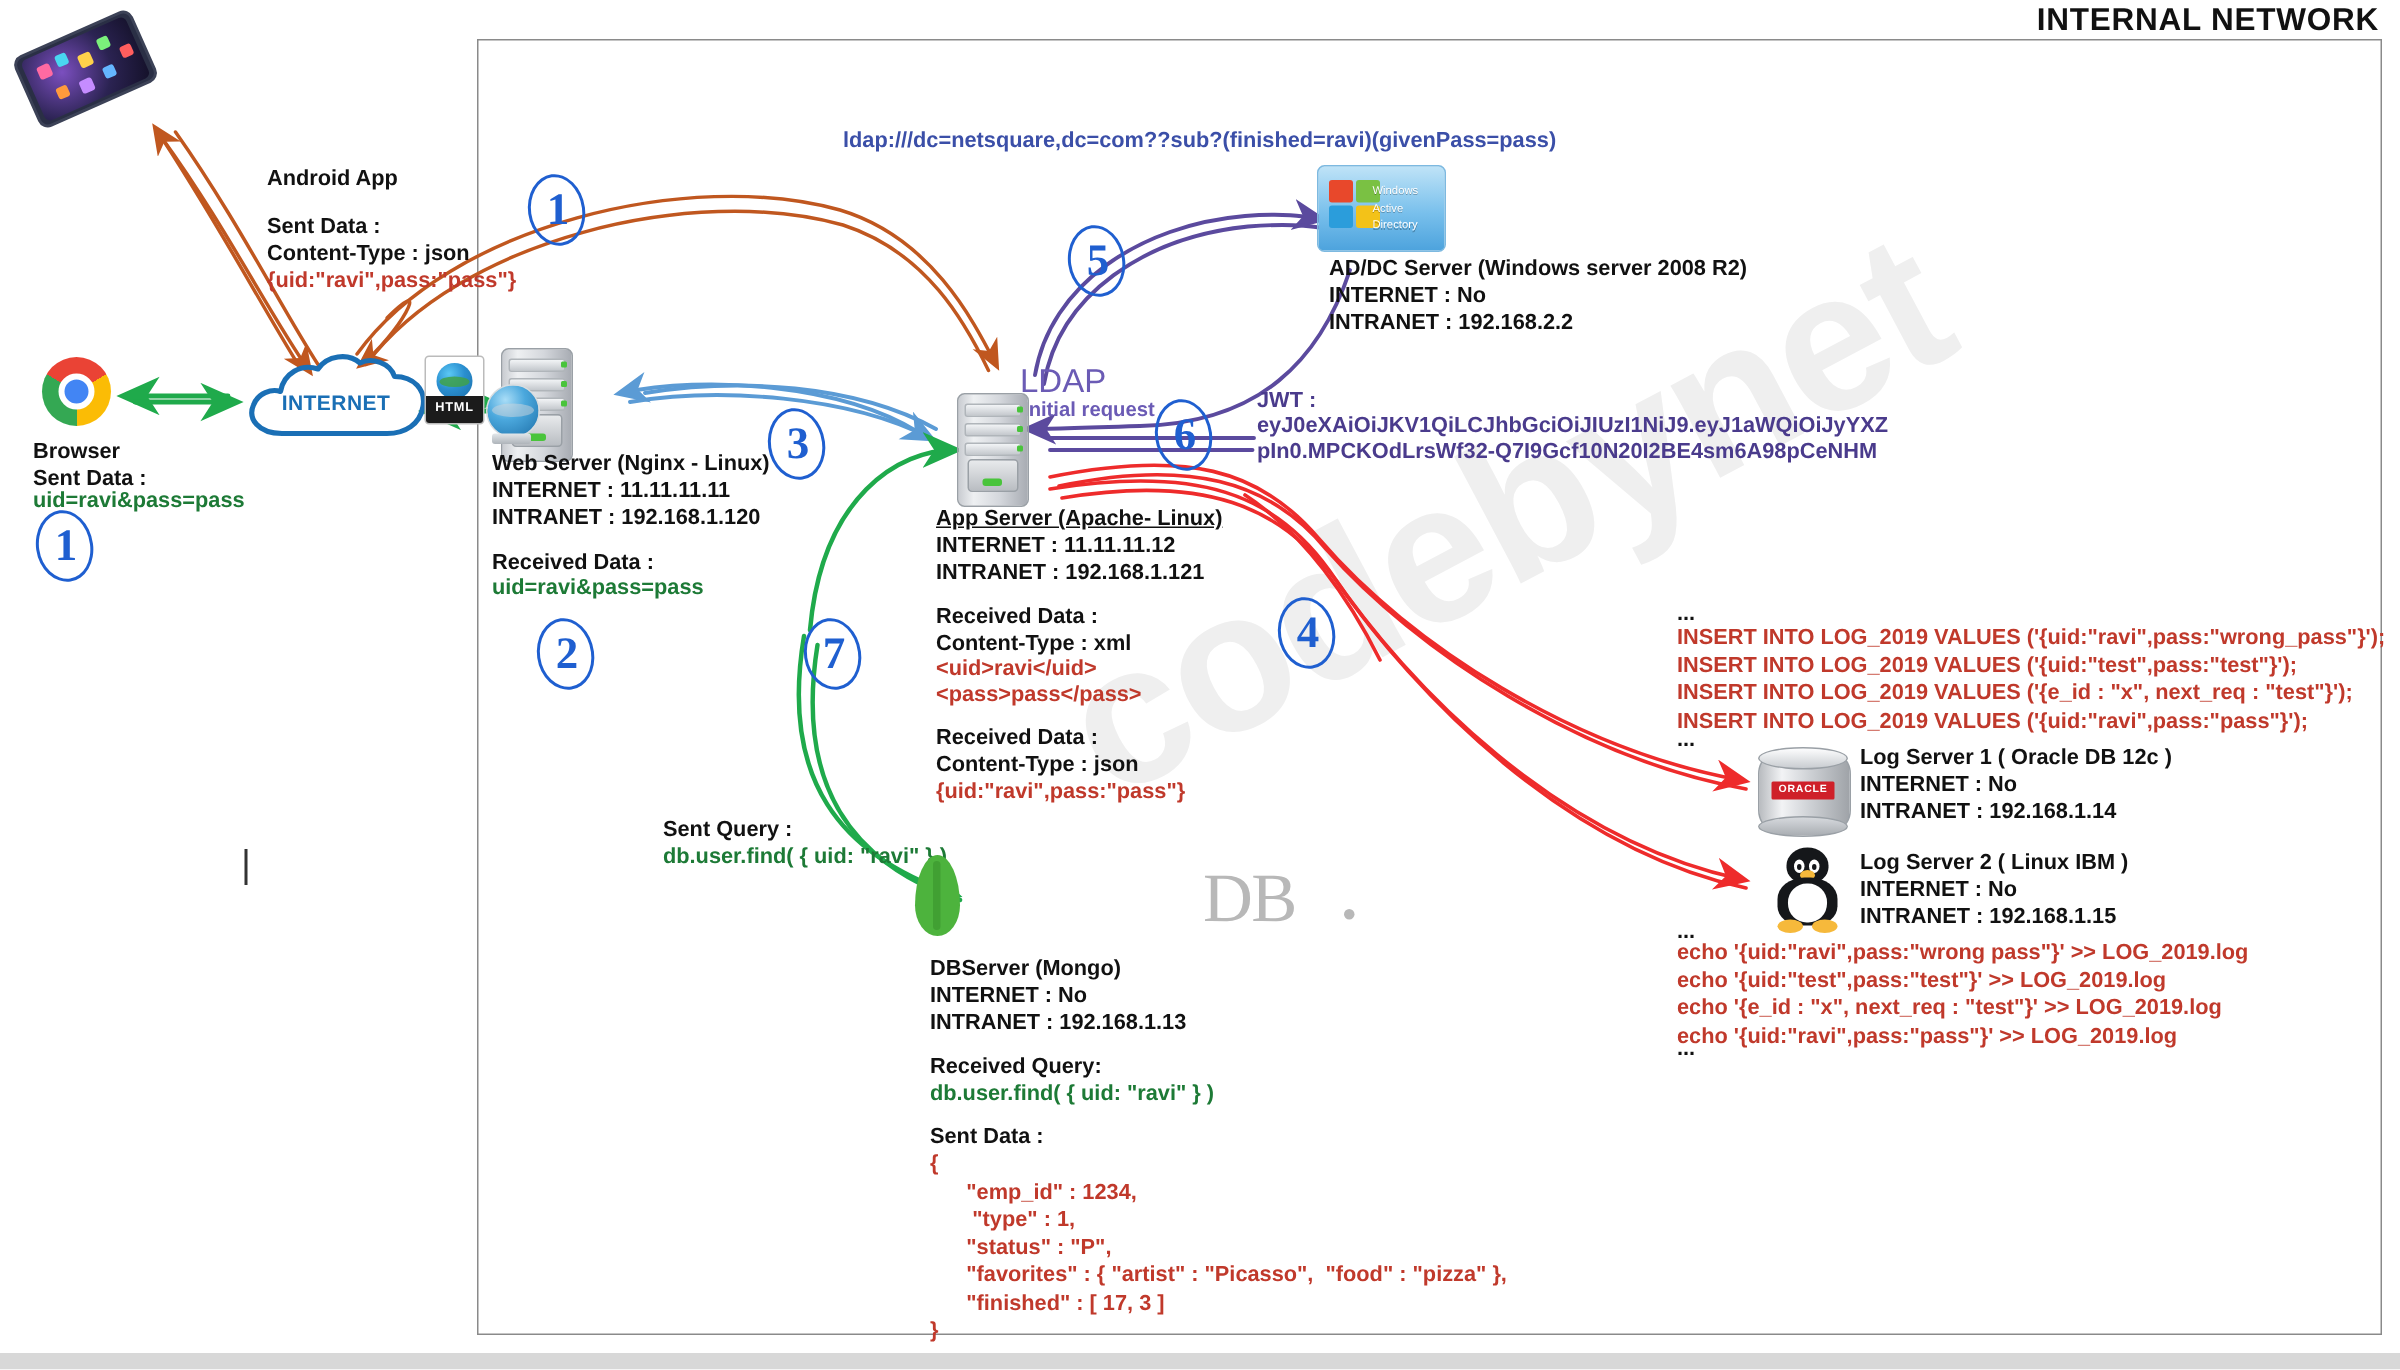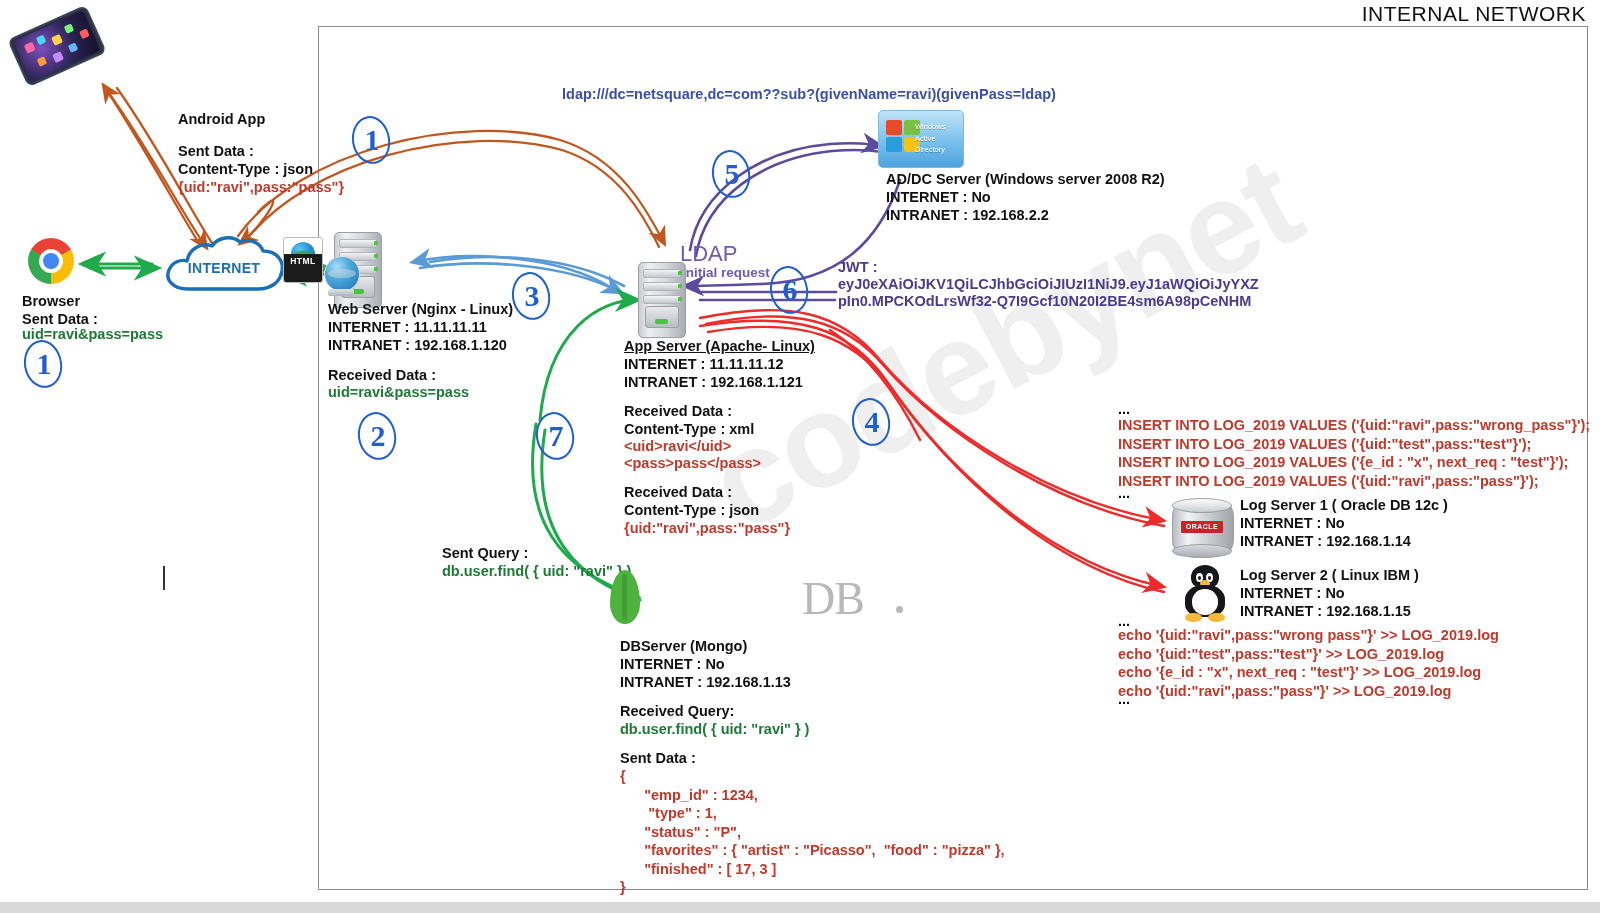--- a/index.html
+++ b/index.html
@@ -11,21 +11,21 @@
   }
   #stage{position:absolute;left:0;top:0;width:1600px;height:913px;}
   .svg-layer{position:absolute;left:0;top:0;width:1600px;height:913px;pointer-events:none;}
   .txt{position:absolute;white-space:pre;line-height:1.28;}
 
   
   .lbl{font-size:14.5px;font-weight:bold;color:#111;}
   .green{color:#1d7a36;font-weight:bold;}
   .red{color:#c0392b;font-weight:bold;}
   .purple{color:#4a3b8c;font-weight:bold;}
-  .hdr{font-size:21px;font-weight:normal;letter-spacing:.5px;color:#111;}
+  .hdr{font-size:21px;font-weight:bold;letter-spacing:.5px;color:#111;}
   .ldap-lbl{font-size:22px;color:#6b5bb5;font-weight:normal;}
   .ldap-sub{font-size:13.5px;color:#6b5bb5;font-weight:bold;}
 
   
   #frame{
     position:absolute;left:318px;top:26px;width:1268px;height:862px;
     border:1.6px solid #8a8a8a;background:transparent;
   }
   #hdr-title{position:absolute;right:14px;top:2px;}
 
@@ -81,21 +81,21 @@
   #cloud span{position:absolute;left:0;top:27px;width:128px;text-align:center;
      color:#1a6fb5;font-size:14px;font-weight:bold;letter-spacing:.3px;}
 
   
   #htmlicon{position:absolute;left:283px;top:237px;width:38px;height:44px;
      background:#fff;border:1px solid #bbb;border-radius:3px;overflow:hidden;}
   #htmlicon .globe{position:absolute;left:7px;top:4px;width:24px;height:24px;border-radius:50%;
      background:radial-gradient(circle at 35% 30%,#5bc8f5 0%,#2a8fd0 45%,#1c6ea8 100%);}
   #htmlicon .globe::after{content:"";position:absolute;left:2px;top:9px;width:20px;height:7px;
      background:#3fa14a;border-radius:50%;opacity:.85;}
-  #htmlicon .bar{position:absolute;left:0;bottom:0;width:100%;height:28px;background:#1b1b1b;
+  #htmlicon .bar{position:absolute;left:0;bottom:0;width:100%;height:18px;background:#1b1b1b;
      color:#fff;font-size:8.5px;font-weight:bold;text-align:center;line-height:14px;letter-spacing:.5px;}
 
   
   .rack{position:absolute;width:62px;height:74px;}
   .rack .case{position:absolute;left:8px;top:0;width:46px;height:74px;border-radius:5px;
      background:linear-gradient(90deg,#c9ccd1 0%,#eef0f2 22%,#d4d7dc 60%,#a8acb3 100%);
      border:1px solid #9aa0a6;}
   .rack .slot{position:absolute;left:13px;width:36px;height:7px;border-radius:2px;
      background:linear-gradient(180deg,#f2f4f6,#c4c8cd);border:1px solid #b0b5ba;}
   .rack .led{position:absolute;right:10px;width:4px;height:4px;border-radius:1px;background:#49c43b;}
@@ -322,21 +322,21 @@
 
   <div class="txt lbl" style="left:624px;top:402px;">Received Data :</div>
   <div class="txt lbl" style="left:624px;top:420px;">Content-Type : xml</div>
   <div class="txt red" style="left:624px;top:437px;font-size:14.5px;">&lt;uid&gt;ravi&lt;/uid&gt;</div>
   <div class="txt red" style="left:624px;top:454px;font-size:14.5px;">&lt;pass&gt;pass&lt;/pass&gt;</div>
 
   <div class="txt lbl" style="left:624px;top:483px;">Received Data :</div>
   <div class="txt lbl" style="left:624px;top:501px;">Content-Type : json</div>
   <div class="txt red" style="left:624px;top:519px;font-size:14.5px;">{uid:"ravi",pass:"pass"}</div>
 
-  <div class="txt" style="left:562px;top:85px;font-size:14.5px;font-weight:bold;color:#3b4fa8;">ldap:///dc=netsquare,dc=com??sub?(givenName=ravi)(givenPass=ldap)</div>
+  <div class="txt" style="left:562px;top:85px;font-size:14.5px;font-weight:bold;color:#3b4fa8;">ldap:///dc=netsquare,dc=com??sub?(finished=ravi)(givenPass=pass)</div>
 
   <div id="adicon">
     <div class="flag">
       <i style="left:0;top:0;background:#e8482b;"></i>
       <i style="left:18px;top:0;background:#7ac143;"></i>
       <i style="left:0;top:17px;background:#2b9ddb;"></i>
       <i style="left:18px;top:17px;background:#f3c218;"></i>
     </div>
     <div class="t">Windows
 Active

